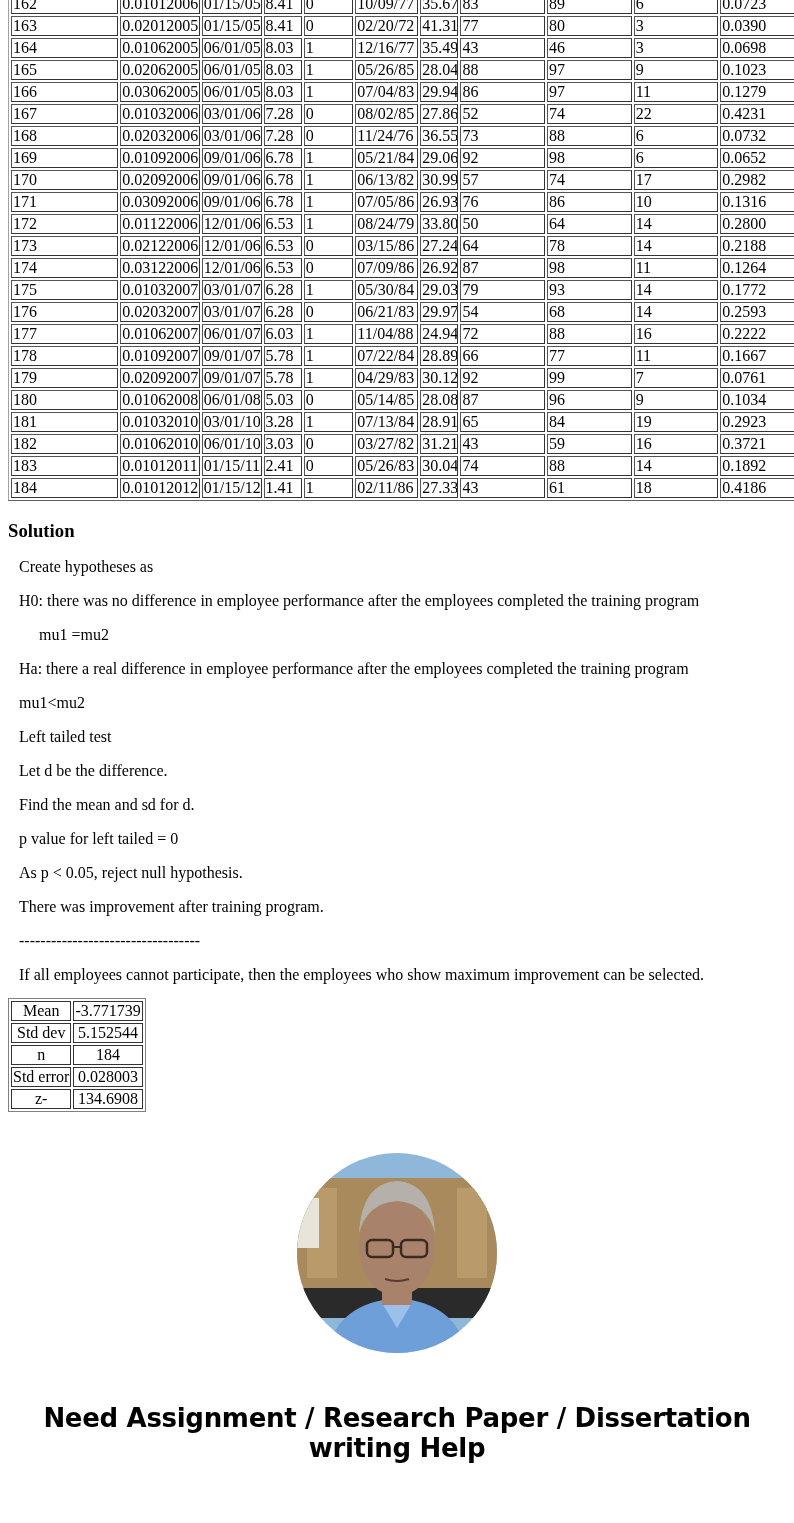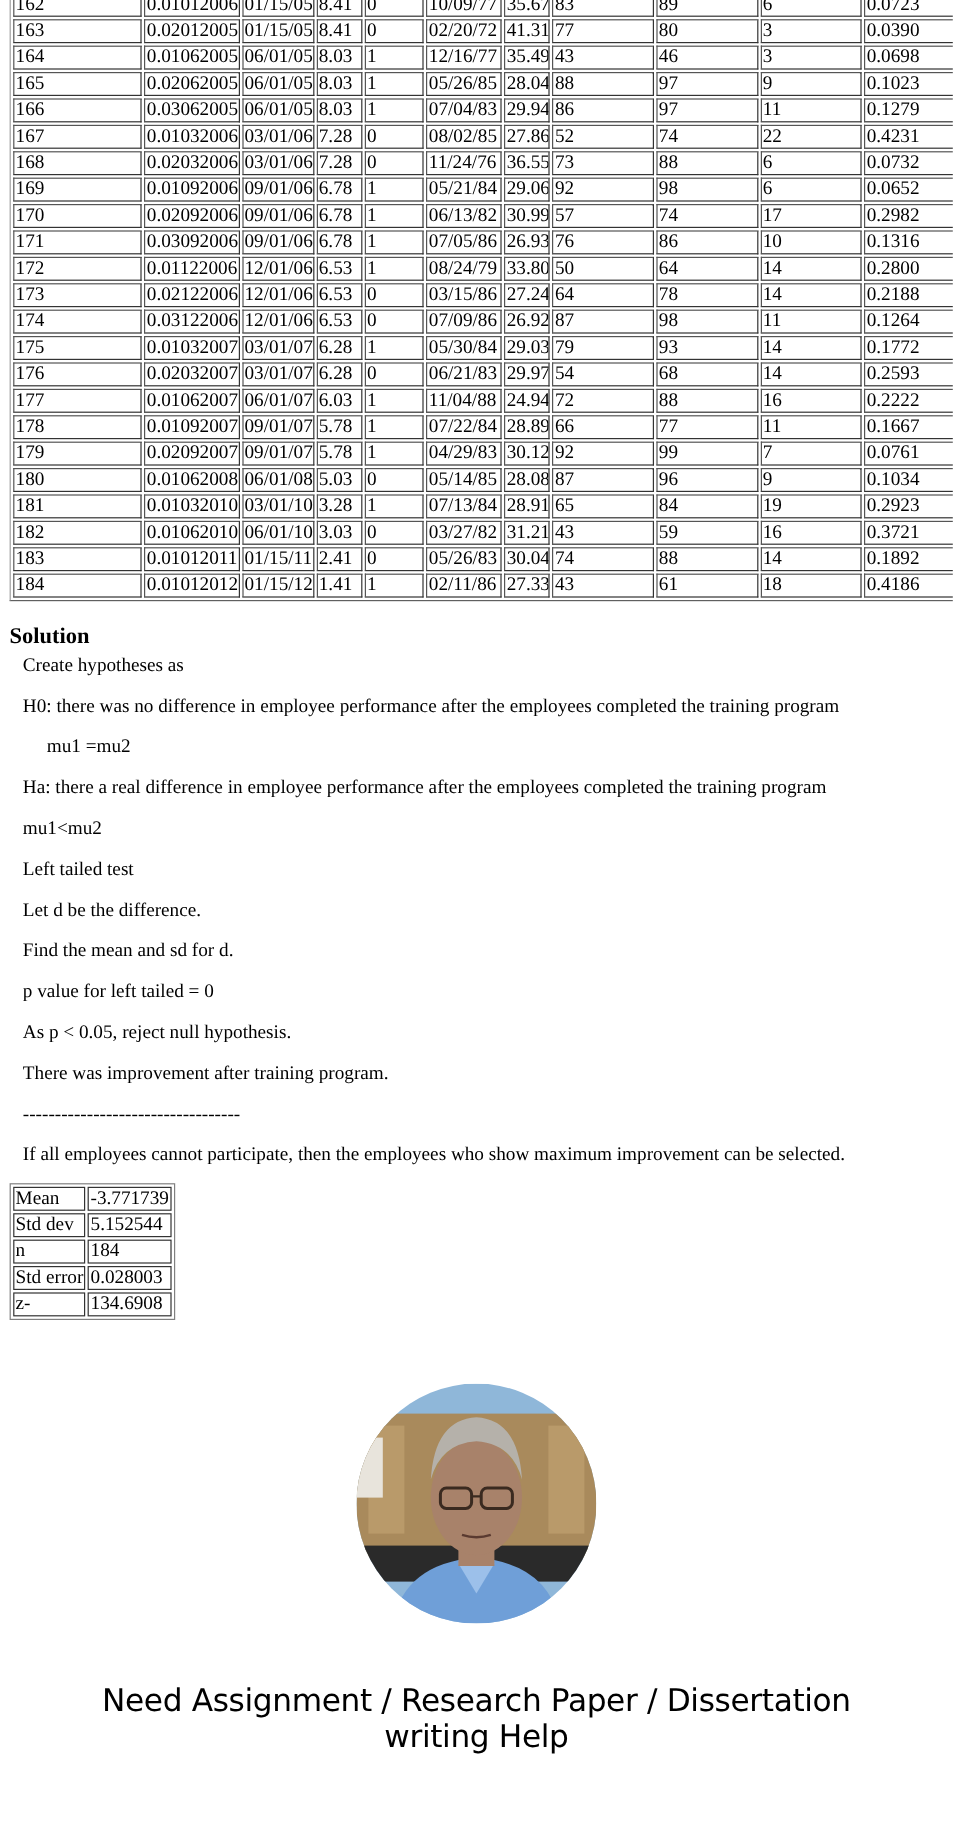--- a/index.html
+++ b/index.html
@@ -12,32 +12,33 @@
     border: 1px solid #808080; border-collapse: separate; border-spacing: 2px;
     border-left-color: #a0a0a0; border-top-color: #a0a0a0;
     border-right-color: #606060; border-bottom-color: #606060;
     width: 800px; table-layout: fixed;
   }
   table.data td {
     border: 1px solid #333; border-top-color: #555; border-left-color: #555;
     padding: 0 1px; height: 18px; line-height: 18px; font-size: 16px;
     white-space: nowrap; overflow: hidden; vertical-align: middle;
   }
-  h3.sol { font-size: 18.72px; font-weight: bold; margin: 19px 0 2px 0; line-height: 22px; }
+  h3.sol { font-size: 18.72px; font-weight: bold; margin: 19px 0 14px 0; line-height: 22px; }
   p.line { margin: 0 0 12px 11px; line-height: 22px; min-height: 22px; }
   p.indent { padding-left: 20px; }
   table.stats {
     border: 1px solid #808080; border-collapse: separate; border-spacing: 2px;
     margin-top: 2px;
+    text-align: center;
   }
   table.stats td { border: 1px solid #333; padding: 0 1px; height: 18px; line-height: 18px; font-size: 16px; }
   .avatar-wrap { position: absolute; left: 297px; top: 1153px; width: 200px; height: 200px; border-radius: 50%; overflow: hidden; }
   .footer {
     position: absolute; left: 0; top: 1403px; width: 794px; text-align: center;
-    font-family: "DejaVu Sans", sans-serif; font-weight: normal; font-size: 26px; line-height: 30px;
+    font-family: "DejaVu Sans", sans-serif; font-weight: bold; font-size: 26px; line-height: 30px;
     letter-spacing: -0.3px;
   }
 </style>
 </head>
 <body>
 
 <div class="page">
 
   <table class="data">
     <colgroup>

